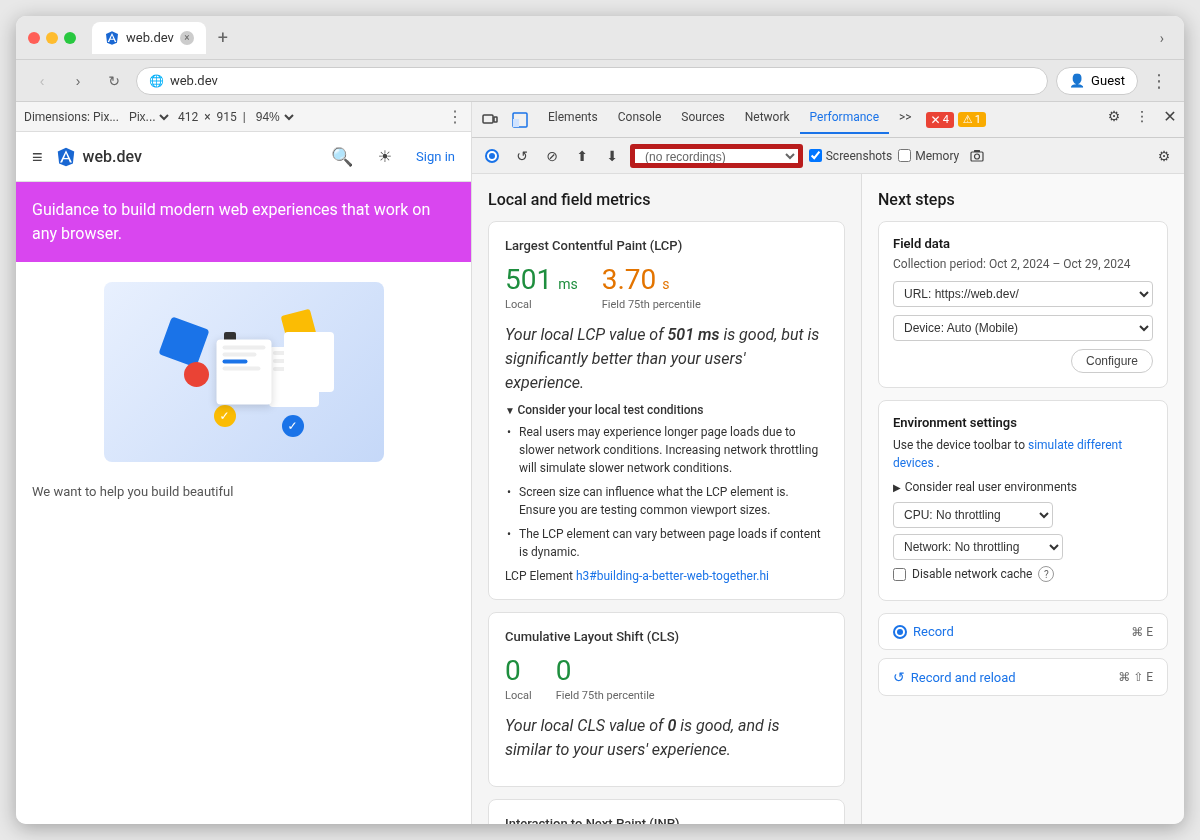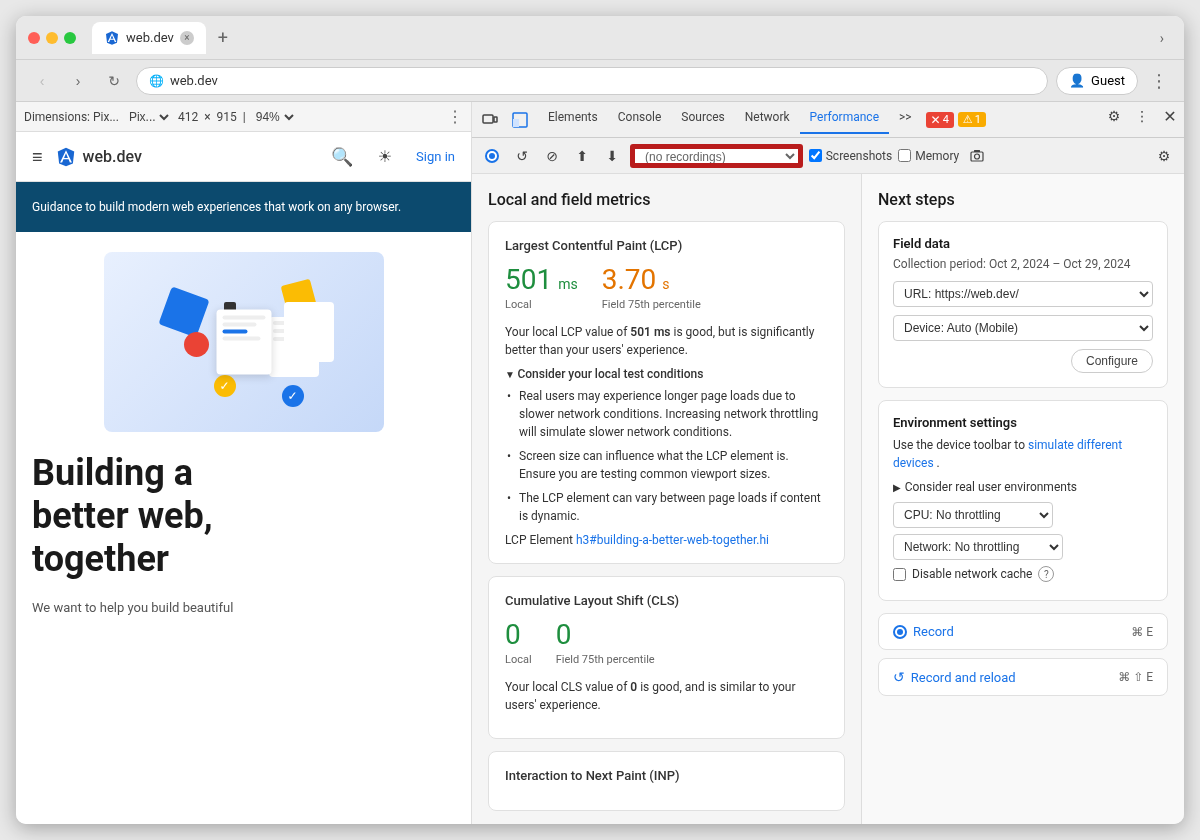--- a/index.html
+++ b/index.html
@@ -227,24 +227,24 @@
     .webdev-signin {
       font-size: 13px;
       color: #1a73e8;
       margin-left: 12px;
       cursor: pointer;
       text-align: center;
     }
 
     
     .hero-banner {
-      background: #0c4a6e;
+      background: #d946ef;
       color: white;
       padding: 16px;
-      font-size: 12px;
+      font-size: 16px;
       line-height: 1.5;
     }
 
     
     .article-content {
       padding: 20px 16px;
     }
     .article-image-placeholder {
       width: 280px;
       height: 180px;
@@ -386,24 +386,25 @@
     }
     .metric-value-green { color: #1e8e3e; }
     .metric-value-orange { color: #e37400; }
     .metric-label {
       font-size: 11px;
       color: #666;
       margin-top: 2px;
     }
 
     .metric-description {
-      font-size: 12px;
+      font-size: 16px;
       color: #333;
       line-height: 1.5;
       margin-bottom: 8px;
+      font-style: italic;
     }
     .metric-description strong { font-weight: 600; }
 
     .collapsible-header {
       font-size: 12px;
       color: #333;
       font-weight: 500;
       margin-bottom: 6px;
       cursor: pointer;
     }
@@ -732,25 +733,20 @@
           <div class="shape shape-2"></div>
 
           <div style="position:absolute;left:50%;top:50%;transform:translate(-50%,-50%);width:55px;height:65px;background:white;border-radius:4px;box-shadow:0 2px 8px rgba(0,0,0,0.15);padding:6px;">
             <div style="height:4px;background:#eee;border-radius:2px;margin-bottom:3px;"></div>
             <div style="height:4px;background:#eee;border-radius:2px;margin-bottom:3px;width:80%;"></div>
             <div style="height:4px;background:#1a73e8;border-radius:2px;margin-bottom:3px;width:60%;"></div>
             <div style="height:4px;background:#eee;border-radius:2px;width:90%;"></div>
           </div>
         </div>
 
-        <div class="article-headline">
-          <span>Building a</span><br>
-          <span>better web,</span><br>
-          <span>together</span>
-        </div>
         <div class="article-sub">We want to help you build beautiful</div>
       </div>
     </div>
 
     <div class="full-devtools">
 
       <div class="devtools-tabs-row">
         <div class="dt-icon-group">
           <button class="dt-icon-btn">
             <svg width="16" height="16" viewBox="0 0 16 16" fill="currentColor">

